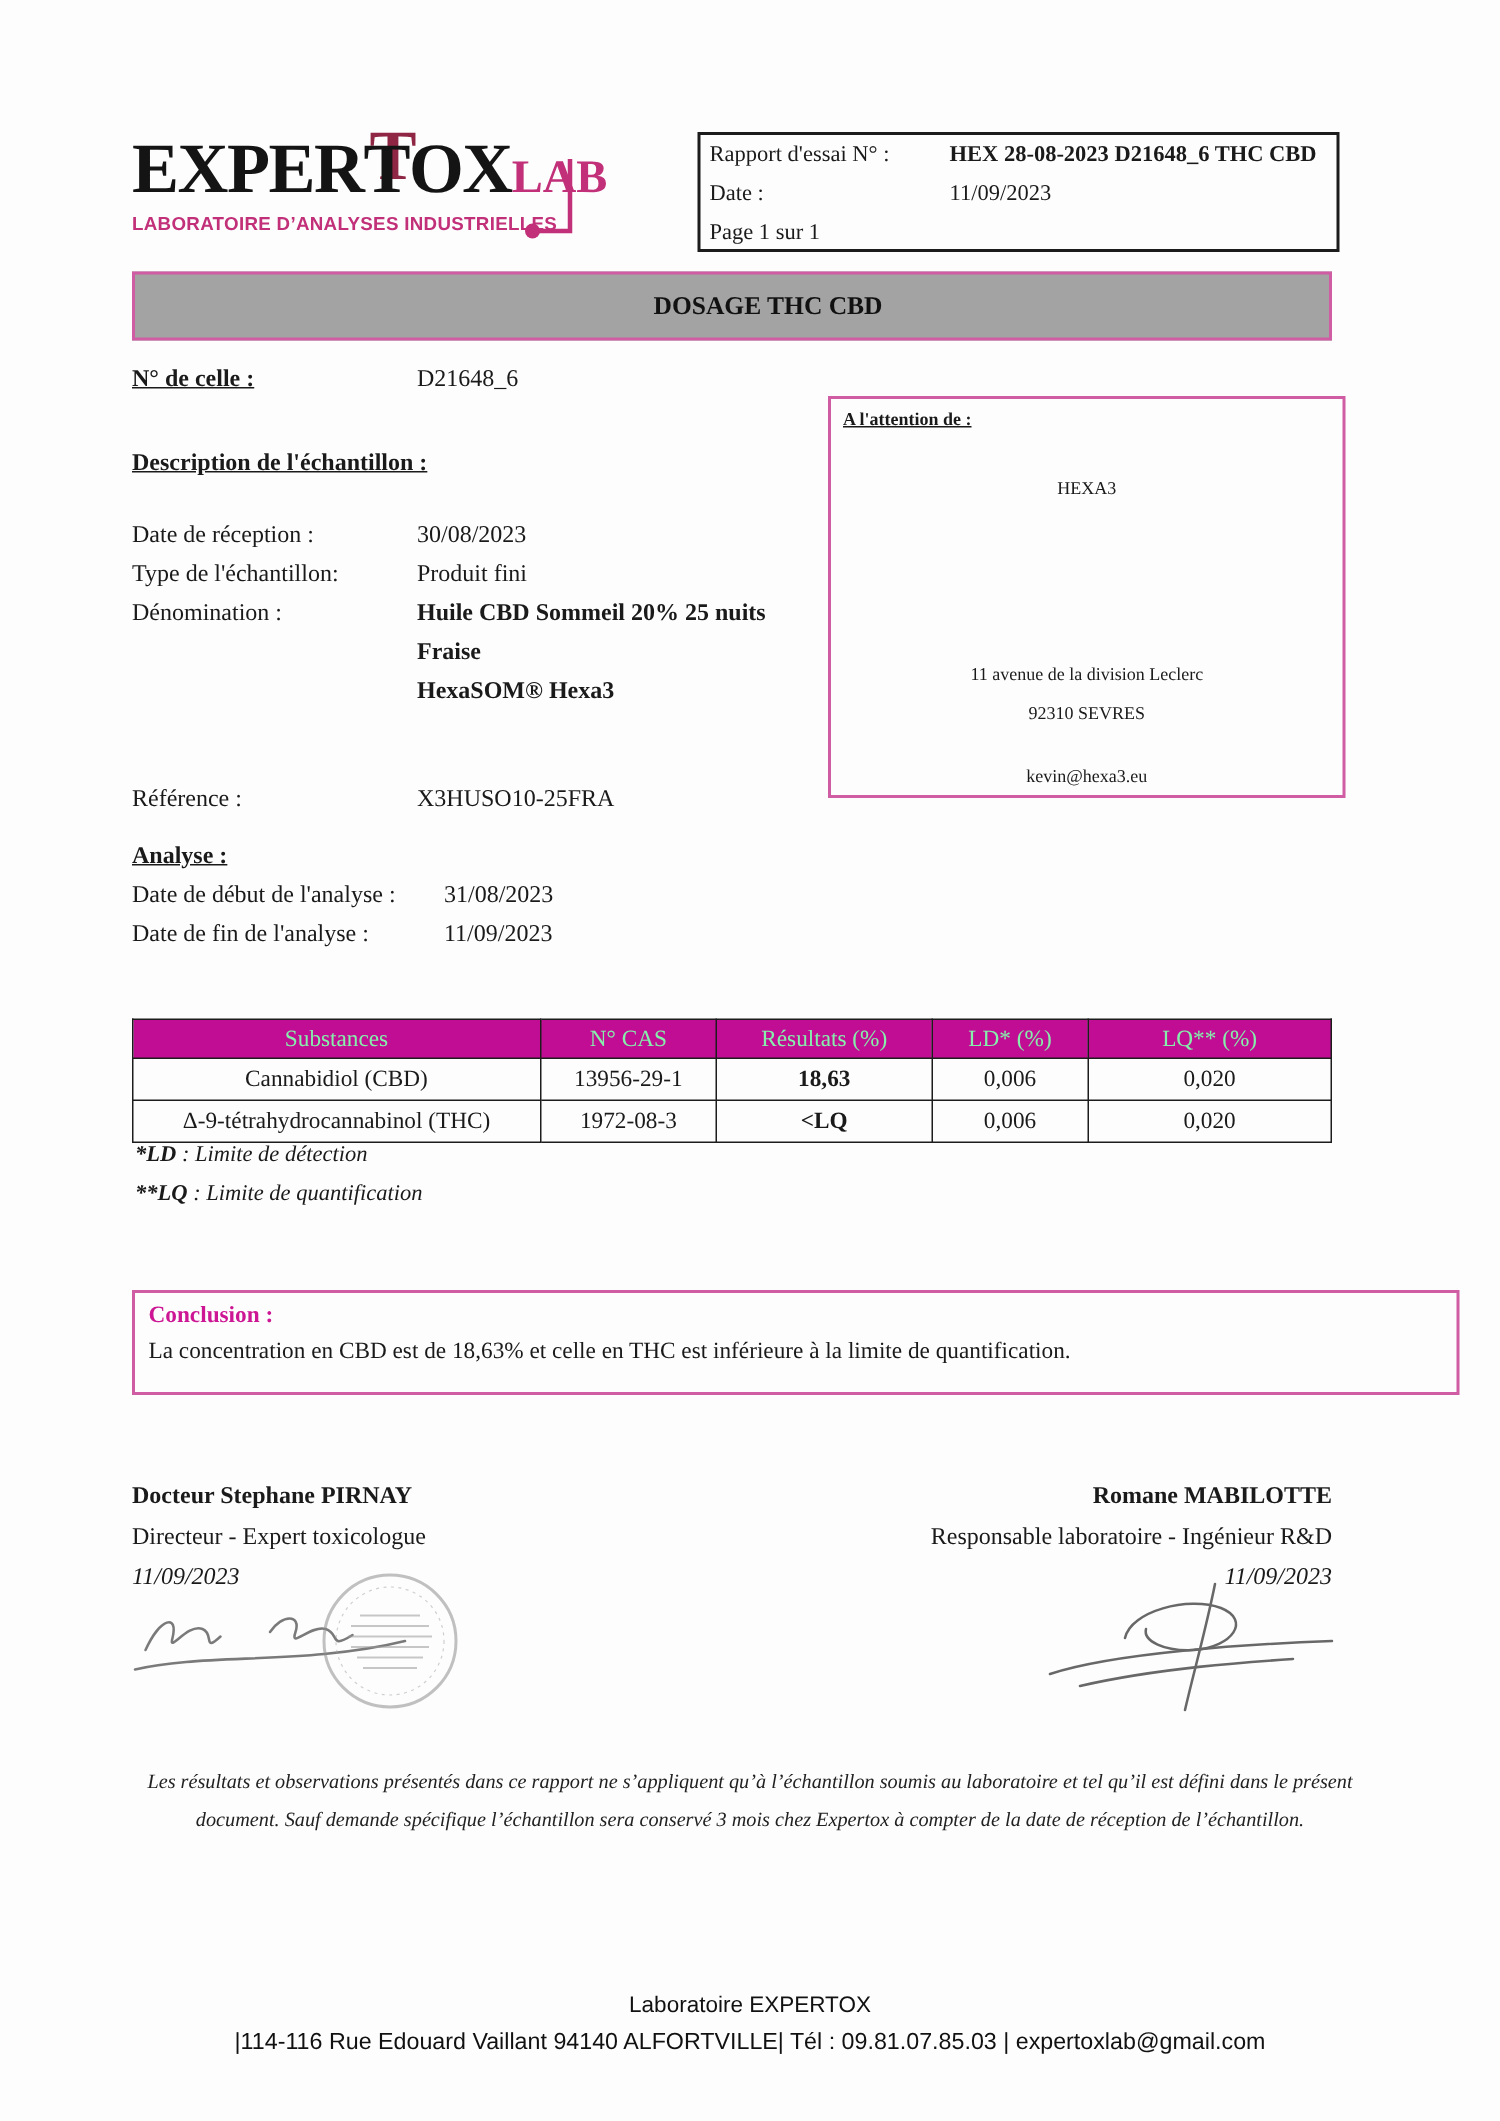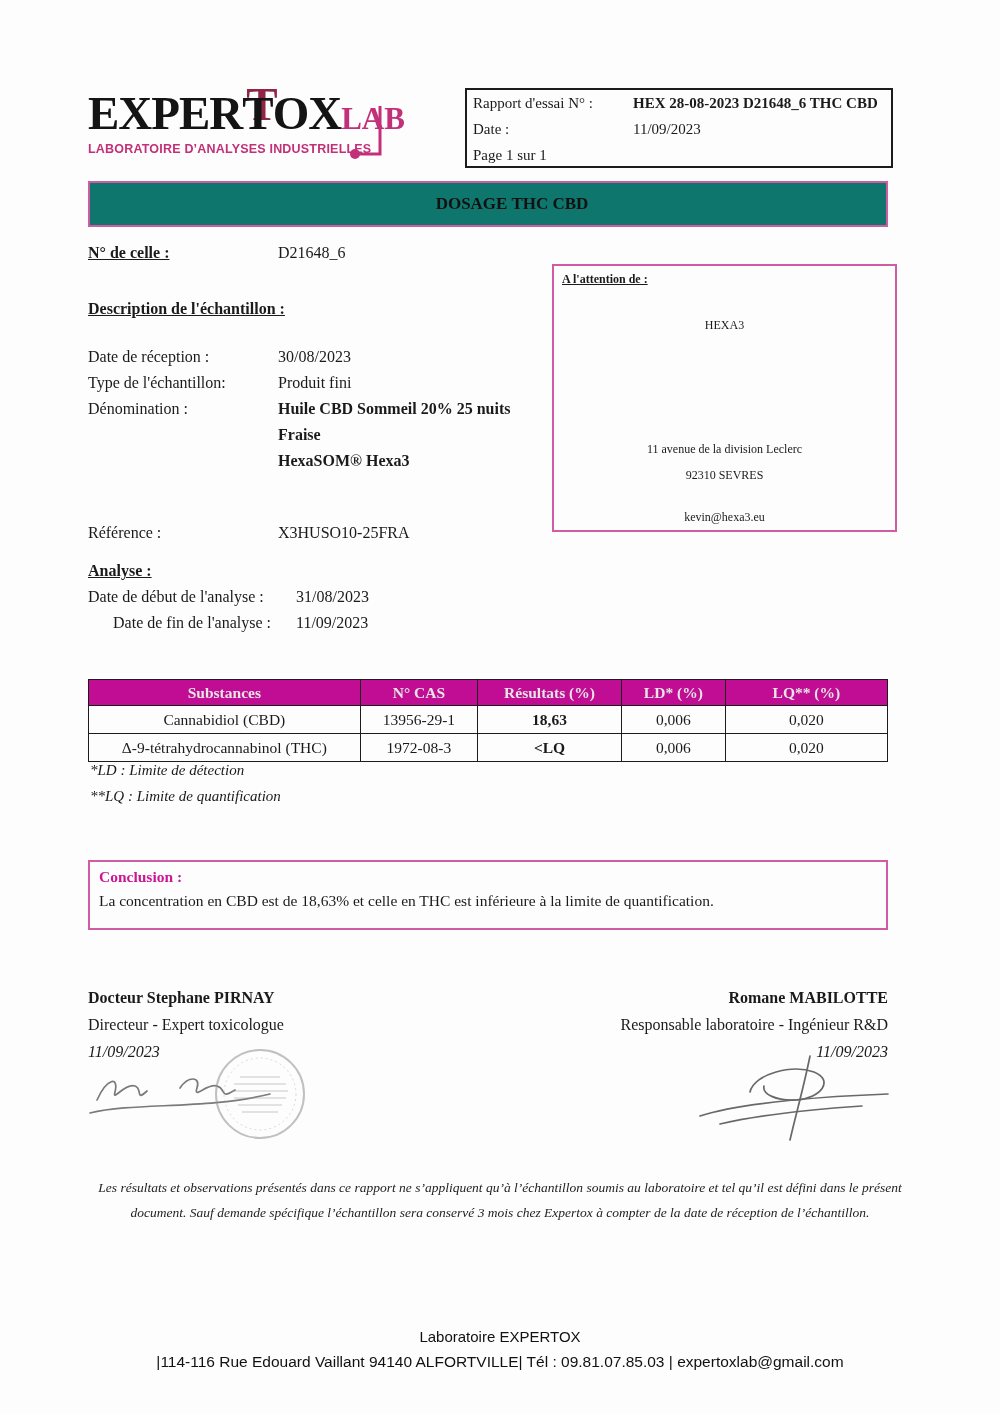--- a/index.html
+++ b/index.html
@@ -20,21 +20,21 @@
   
   .report-box{position:absolute;left:465px;top:88px;width:428px;height:80px;
               border:2px solid #1c1c1c;box-sizing:border-box;font-size:15px;}
   .rb-row{display:flex;height:26px;line-height:26px;padding-left:6px;}
   .rb-label{width:160px;flex:none;}
   .rb-value{flex:1;}
   .rb-bold{font-weight:bold;}
 
   
   .title-bar{position:absolute;left:88px;top:181px;width:800px;height:46px;box-sizing:border-box;
-             background:#0f766e;border:2px solid #d05ca4;text-align:center;
+             background:#a3a3a3;border:2px solid #d05ca4;text-align:center;
              font-weight:bold;font-size:17px;line-height:42px;color:#111;padding-left:48px;}
 
   
   .abs{position:absolute;}
   .h-underline{font-weight:bold;text-decoration:underline;}
   .pair .label{display:inline-block;width:190px;vertical-align:top;}
   .pair .value{display:inline-block;vertical-align:top;}
   .fs16{font-size:16px;line-height:26px;}
   .bold{font-weight:bold;}
 
@@ -43,29 +43,29 @@
                  border:2px solid #d05ca4;font-size:12px;}
   .att-heading{position:absolute;left:8px;top:6px;}
   .att-line{position:absolute;left:0;width:100%;text-align:center;}
 
   
   .resultats-title{position:absolute;left:88px;top:649px;width:800px;text-align:center;
                    color:#cc1694;font-weight:bold;font-size:17px;text-decoration:underline;}
   table.results{position:absolute;left:88px;top:679px;width:800px;border-collapse:collapse;
                 font-size:15.5px;text-align:center;}
   table.results th,table.results td{border:1.6px solid #1c1c1c;padding:0;}
-  table.results th{background:#c10d93;color:#e5e5e5;font-weight:bold;height:25px;}
+  table.results th{background:#c10d93;color:#86efac;font-weight:normal;height:25px;}
   table.results td{height:27px;background:#fdfdfd;}
   .col-sub{width:34%;} .col-cas{width:14.7%;} .col-res{width:18%;} .col-ld{width:13%;} .col-lq{width:20.3%;}
 
   .footnote{position:absolute;left:90px;font-size:15px;font-style:italic;}
-  .fn-term{font-weight:normal;}
-
-  
-  .conclusion-box{position:absolute;left:88px;top:860px;width:800px;height:70px;box-sizing:border-box;
+  .fn-term{font-weight:bold;}
+
+  
+  .conclusion-box{position:absolute;left:88px;top:860px;width:885px;height:70px;box-sizing:border-box;
                   border:2px solid #d05ca4;padding:6px 9px;}
   .conclusion-heading{color:#cc1694;font-weight:bold;font-size:15.5px;}
   .conclusion-text{font-size:15.5px;margin-top:6px;}
 
   
   .sig-left{position:absolute;left:88px;top:984px;font-size:16px;line-height:27px;}
   .sig-right{position:absolute;right:112px;top:984px;font-size:16px;line-height:27px;text-align:right;}
   .sig-name{font-weight:bold;}
   .sig-date{font-style:italic;}
   .sig-art{position:absolute;}
@@ -135,21 +135,21 @@
     <div class="att-line" style="top:176px;">11 avenue de la division Leclerc</div>
     <div class="att-line" style="top:202px;">92310 SEVRES</div>
     <div class="att-line" style="top:244px;">kevin@hexa3.eu</div>
   </div>
 
   <div class="abs fs16 h-underline" style="left:88px;top:558px;">Analyse :</div>
   <div class="abs pair fs16" style="left:88px;top:584px;">
     <span class="label" style="width:208px;">Date de début de l'analyse :</span><span class="value">31/08/2023</span>
   </div>
   <div class="abs pair fs16" style="left:88px;top:610px;">
-    <span class="label" style="width:208px;text-align:center;">Date de fin de l'analyse :</span><span class="value">11/09/2023</span>
+    <span class="label" style="width:208px;">Date de fin de l'analyse :</span><span class="value">11/09/2023</span>
   </div>
 
 
   <table class="results">
     <thead>
       <tr>
         <th class="col-sub">Substances</th>
         <th class="col-cas">N° CAS</th>
         <th class="col-res">Résultats (%)</th>
         <th class="col-ld">LD* (%)</th>

